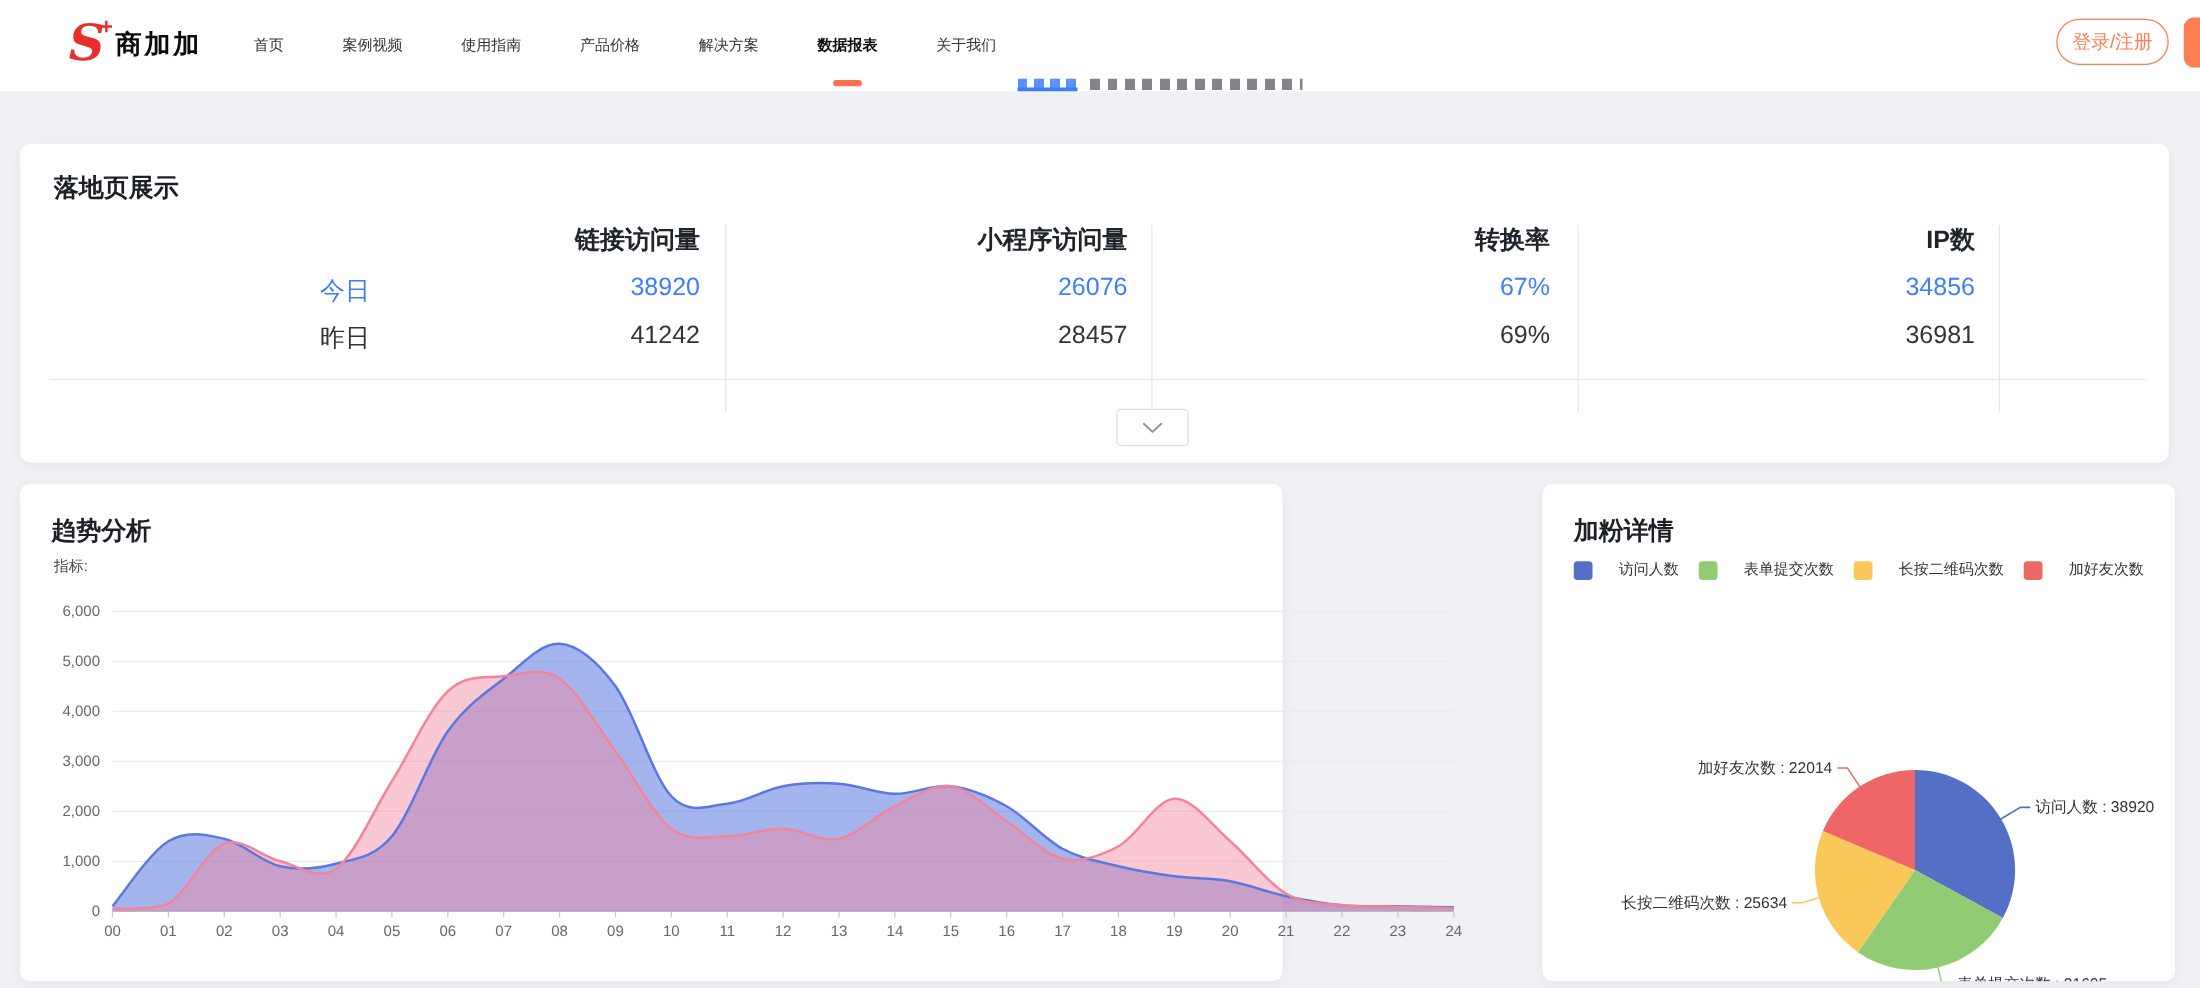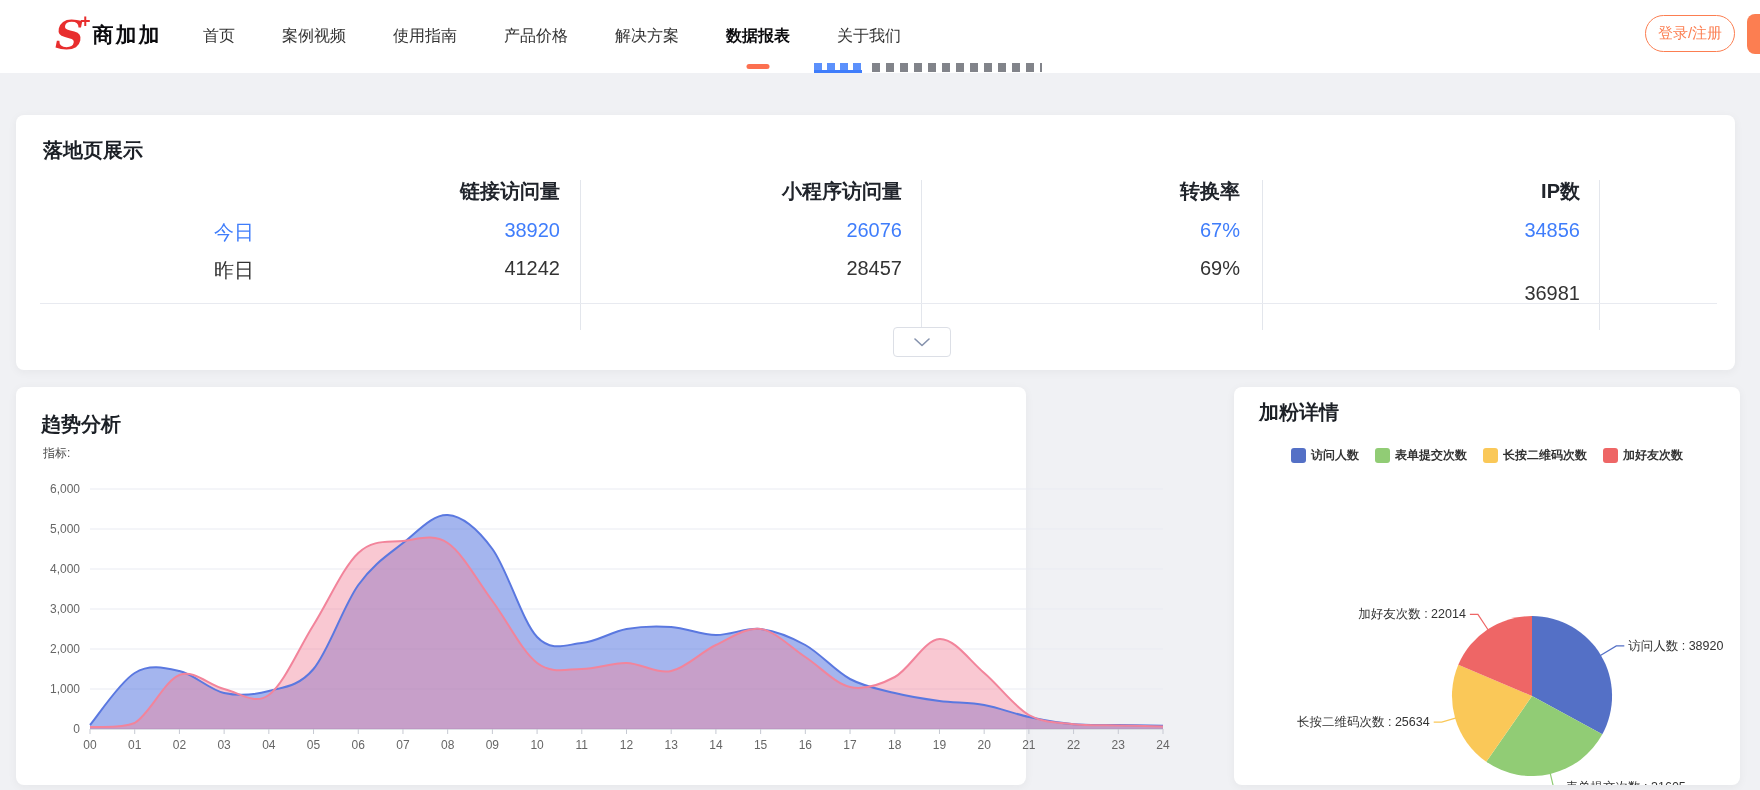--- a/index.html
+++ b/index.html
@@ -9,21 +9,21 @@
     font-family:"Liberation Sans","DejaVu Sans",sans-serif;
     color:#333;
   }
   
   .header{position:absolute;left:0;top:0;width:1760px;height:73px;background:#fff;}
   .logo{position:absolute;left:55px;top:12px;display:flex;align-items:center;}
   .logo-mark{font-size:40px;font-weight:800;color:#e82e2e;line-height:46px;font-family:"DejaVu Serif",serif;font-style:italic;}
   .logo-plus{font-size:18px;font-weight:800;color:#e82e2e;vertical-align:top;position:relative;top:-14px;left:-4px;}
   .logo-text{font-size:21px;font-weight:800;color:#0c0c0f;letter-spacing:2px;margin-left:-2px;}
   .nav{position:absolute;left:203px;top:0;height:73px;display:flex;align-items:center;gap:47px;}
-  .nav-item{font-size:16px;color:#333;position:relative;cursor:pointer;white-space:nowrap;height:70px;display:flex;align-items:center;}
+  .nav-item{font-size:12px;color:#333;position:relative;cursor:pointer;white-space:nowrap;height:70px;display:flex;align-items:center;}
   .nav-item.active{font-weight:700;color:#0c0c0f;}
   .nav-pill{position:absolute;left:50%;transform:translateX(-50%);bottom:3px;width:23px;height:5px;border-radius:3px;background:#fc7050;}
   .login-btn{position:absolute;left:1645px;top:15px;width:90px;height:37px;box-sizing:border-box;
     border:1px solid #fc7e51;border-radius:19px;background:#fff;color:#fc7e51;font-size:15px;
     display:flex;align-items:center;justify-content:center;cursor:pointer;}
   .edge-tab{position:absolute;left:1747px;top:14px;width:28px;height:40px;border-radius:8px;background:#fc7e51;}
   
   .frag{position:absolute;top:63px;height:9px;overflow:hidden;}
   .frag-blue{left:814px;width:48px;background:repeating-linear-gradient(90deg,#3f7dfb 0 8px,transparent 8px 13px);opacity:.85;}
   .frag-dark{left:872px;width:170px;background:repeating-linear-gradient(90deg,#4c4f58 0 8px,transparent 8px 14px);opacity:.7;}
@@ -31,35 +31,35 @@
   
   .card{position:absolute;background:#fff;border-radius:8px;box-shadow:0 2px 10px rgba(30,34,40,.05);}
   .card-overview{left:16px;top:115px;width:1719px;height:255px;}
   .card-trend{left:16px;top:387px;width:1010px;height:398px;}
   .card-pie{left:1234px;top:387px;width:506px;height:398px;}
   .card-title{position:absolute;font-size:20px;font-weight:700;color:#1c2026;}
   
   .ov-table{position:absolute;left:24px;top:63px;width:1560px;height:152px;font-size:20px;}
   .ov-divider{position:absolute;top:2px;bottom:0;width:1px;background:#e3e6ec;}
   .ov-cell{position:absolute;width:220px;text-align:right;}
-  .ov-label{position:absolute;left:144px;width:100px;text-align:center;}
+  .ov-label{position:absolute;left:156px;width:100px;text-align:right;}
   .ov-head{font-weight:700;color:#20242b;}
   .row-head{top:0;}
   .row-today{top:41px;}
   .row-yest{top:79px;}
   .val-blue{color:#3f7dfb;}
   .val-dark{color:#333;}
   .ov-hr{position:absolute;left:24px;top:188px;width:1677px;height:1px;background:#e8eaf0;}
   .expand-btn{position:absolute;left:877px;top:212px;width:58px;height:30px;box-sizing:border-box;
     border:1px solid #dcdfe6;border-radius:4px;background:#fff;display:flex;align-items:center;justify-content:center;cursor:pointer;}
   
   .metric-label{position:absolute;left:27px;top:58px;font-size:12px;color:#4a4a4a;}
   
   .legend{position:absolute;left:0;top:60px;width:100%;display:flex;justify-content:center;align-items:center;gap:16px;}
-  .legend-item{display:flex;align-items:center;gap:5px;font-size:12px;color:#333;cursor:pointer;white-space:nowrap;font-weight:bold;}
+  .legend-item{display:flex;align-items:flex-end;gap:21px;font-size:12px;color:#333;cursor:pointer;white-space:nowrap;}
   .legend-swatch{width:15px;height:15px;border-radius:3px;display:inline-block;}
   svg{display:block;}
   svg text{font-family:"Liberation Sans","DejaVu Sans",sans-serif;}
 </style>
 </head>
 <body>
 
 <div class="header">
   <div class="logo">
     <span class="logo-mark">S</span>
@@ -103,21 +103,21 @@
     <span class="ov-label val-blue row-today">今日</span>
     <span class="ov-cell val-blue row-today" style="left:300px;">38920</span>
     <span class="ov-cell val-blue row-today" style="left:642px;">26076</span>
     <span class="ov-cell val-blue row-today" style="left:980px;">67%</span>
     <span class="ov-cell val-blue row-today" style="left:1320px;">34856</span>
 
     <span class="ov-label val-dark row-yest">昨日</span>
     <span class="ov-cell val-dark row-yest" style="left:300px;">41242</span>
     <span class="ov-cell val-dark row-yest" style="left:642px;">28457</span>
     <span class="ov-cell val-dark row-yest" style="left:980px;">69%</span>
-    <span class="ov-cell val-dark row-yest" style="left:1320px;margin-top:25px;">36981</span>
+    <span class="ov-cell val-dark row-yest" style="left:1320px;">36981</span>
   </div>
 
   <div class="ov-hr"></div>
 
   <div class="expand-btn">
     <svg width="16" height="9" viewBox="0 0 16 9">
       <polyline points="1,1 8,7.5 15,1" fill="none" stroke="#8592ad" stroke-width="1.6" stroke-linecap="round" stroke-linejoin="round"></polyline>
     </svg>
   </div>
 </div>
@@ -192,21 +192,21 @@
       <text x="1147" y="362" text-anchor="middle" font-size="12" fill="#666666">24</text>
       <line x1="74" y1="342" x2="1147" y2="342" stroke="#c6c9d2" stroke-width="1"></line>
       <path d="M74,338C81.5,329.3 103.8,295.0 118.7,286.0C133.6,277.0 148.5,280.7 163.4,284.0C178.3,287.3 193.2,302.7 208.1,306.0C223.0,309.3 237.9,308.0 252.8,304.0C267.7,300.0 282.6,299.7 297.5,282.0C312.4,264.3 327.3,219.0 342.3,198.0C357.2,177.0 372.1,167.7 387.0,156.0C401.9,144.3 416.8,127.0 431.7,128.0C446.6,129.0 461.5,141.7 476.4,162.0C491.3,182.3 506.2,234.3 521.1,250.0C536.0,265.7 550.9,257.3 565.8,256.0C580.7,254.7 595.6,244.7 610.5,242.0C625.4,239.3 640.3,239.0 655.2,240.0C670.1,241.0 685.0,247.7 699.9,248.0C714.8,248.3 729.7,240.3 744.6,242.0C759.5,243.7 774.4,249.7 789.3,258.0C804.2,266.3 819.1,284.0 834.0,292.0C848.9,300.0 863.8,302.3 878.8,306.0C893.7,309.7 908.6,312.0 923.5,314.0C938.4,316.0 953.3,315.3 968.2,318.0C983.1,320.7 998.0,326.8 1012.9,330.0C1027.8,333.2 1042.7,335.9 1057.6,337.2C1072.5,338.5 1087.4,337.7 1102.3,338.0C1117.2,338.3 1139.5,338.7 1147.0,338.8L1147,342L74,342Z" fill="rgba(90,120,224,0.55)" stroke="none"></path>
       <path d="M74,340C81.5,339.3 103.8,342.0 118.7,336.0C133.6,327.3 148.5,293.7 163.4,288.0C178.3,282.3 193.2,298.7 208.1,302.0C223.0,305.3 237.9,318.7 252.8,308.0C267.7,297.3 282.6,261.7 297.5,238.0C312.4,214.3 327.3,180.0 342.3,166.0C357.2,152.0 372.1,155.7 387.0,154.0C401.9,152.3 416.8,146.0 431.7,156.0C446.6,166.0 461.5,194.0 476.4,214.0C491.3,234.0 506.2,264.7 521.1,276.0C536.0,287.3 550.9,282.0 565.8,282.0C580.7,282.0 595.6,275.7 610.5,276.0C625.4,276.3 640.3,287.0 655.2,284.0C670.1,281.0 685.0,265.0 699.9,258.0C714.8,251.0 729.7,240.0 744.6,242.0C759.5,244.0 774.4,260.3 789.3,270.0C804.2,279.7 819.1,296.7 834.0,300.0C848.9,303.3 863.8,298.0 878.8,290.0C893.7,282.0 908.6,252.7 923.5,252.0C938.4,251.3 953.3,273.3 968.2,286.0C983.1,298.7 998.0,319.5 1012.9,328.0C1027.8,336.5 1042.7,335.5 1057.6,337.2C1072.5,338.9 1087.4,338.0 1102.3,338.4C1117.2,338.8 1139.5,339.4 1147.0,339.6L1147,342L74,342Z" fill="rgba(242,132,155,0.45)" stroke="none"></path>
       <path d="M74,338C81.5,329.3 103.8,295.0 118.7,286.0C133.6,277.0 148.5,280.7 163.4,284.0C178.3,287.3 193.2,302.7 208.1,306.0C223.0,309.3 237.9,308.0 252.8,304.0C267.7,300.0 282.6,299.7 297.5,282.0C312.4,264.3 327.3,219.0 342.3,198.0C357.2,177.0 372.1,167.7 387.0,156.0C401.9,144.3 416.8,127.0 431.7,128.0C446.6,129.0 461.5,141.7 476.4,162.0C491.3,182.3 506.2,234.3 521.1,250.0C536.0,265.7 550.9,257.3 565.8,256.0C580.7,254.7 595.6,244.7 610.5,242.0C625.4,239.3 640.3,239.0 655.2,240.0C670.1,241.0 685.0,247.7 699.9,248.0C714.8,248.3 729.7,240.3 744.6,242.0C759.5,243.7 774.4,249.7 789.3,258.0C804.2,266.3 819.1,284.0 834.0,292.0C848.9,300.0 863.8,302.3 878.8,306.0C893.7,309.7 908.6,312.0 923.5,314.0C938.4,316.0 953.3,315.3 968.2,318.0C983.1,320.7 998.0,326.8 1012.9,330.0C1027.8,333.2 1042.7,335.9 1057.6,337.2C1072.5,338.5 1087.4,337.7 1102.3,338.0C1117.2,338.3 1139.5,338.7 1147.0,338.8" fill="none" stroke="#5a78e0" stroke-width="2"></path>
       <path d="M74,340C81.5,339.3 103.8,342.0 118.7,336.0C133.6,327.3 148.5,293.7 163.4,288.0C178.3,282.3 193.2,298.7 208.1,302.0C223.0,305.3 237.9,318.7 252.8,308.0C267.7,297.3 282.6,261.7 297.5,238.0C312.4,214.3 327.3,180.0 342.3,166.0C357.2,152.0 372.1,155.7 387.0,154.0C401.9,152.3 416.8,146.0 431.7,156.0C446.6,166.0 461.5,194.0 476.4,214.0C491.3,234.0 506.2,264.7 521.1,276.0C536.0,287.3 550.9,282.0 565.8,282.0C580.7,282.0 595.6,275.7 610.5,276.0C625.4,276.3 640.3,287.0 655.2,284.0C670.1,281.0 685.0,265.0 699.9,258.0C714.8,251.0 729.7,240.0 744.6,242.0C759.5,244.0 774.4,260.3 789.3,270.0C804.2,279.7 819.1,296.7 834.0,300.0C848.9,303.3 863.8,298.0 878.8,290.0C893.7,282.0 908.6,252.7 923.5,252.0C938.4,251.3 953.3,273.3 968.2,286.0C983.1,298.7 998.0,319.5 1012.9,328.0C1027.8,336.5 1042.7,335.5 1057.6,337.2C1072.5,338.9 1087.4,338.0 1102.3,338.4C1117.2,338.8 1139.5,339.4 1147.0,339.6" fill="none" stroke="#f2849b" stroke-width="2"></path>
     </svg>
 </div>
 
 <div class="card card-pie">
-  <div class="card-title" style="left:25px;top:12px;">加粉详情</div>
+  <div class="card-title" style="left:25px;top:24px;">加粉详情</div>
   <div class="legend" id="pie-legend">
     <div class="legend-item">
       <span class="legend-swatch" style="background: rgb(84, 112, 198);"></span>
       <span>访问人数</span>
     </div>
     <div class="legend-item">
       <span class="legend-swatch" style="background: rgb(145, 204, 117);"></span>
       <span>表单提交次数</span>
     </div>
     <div class="legend-item">

